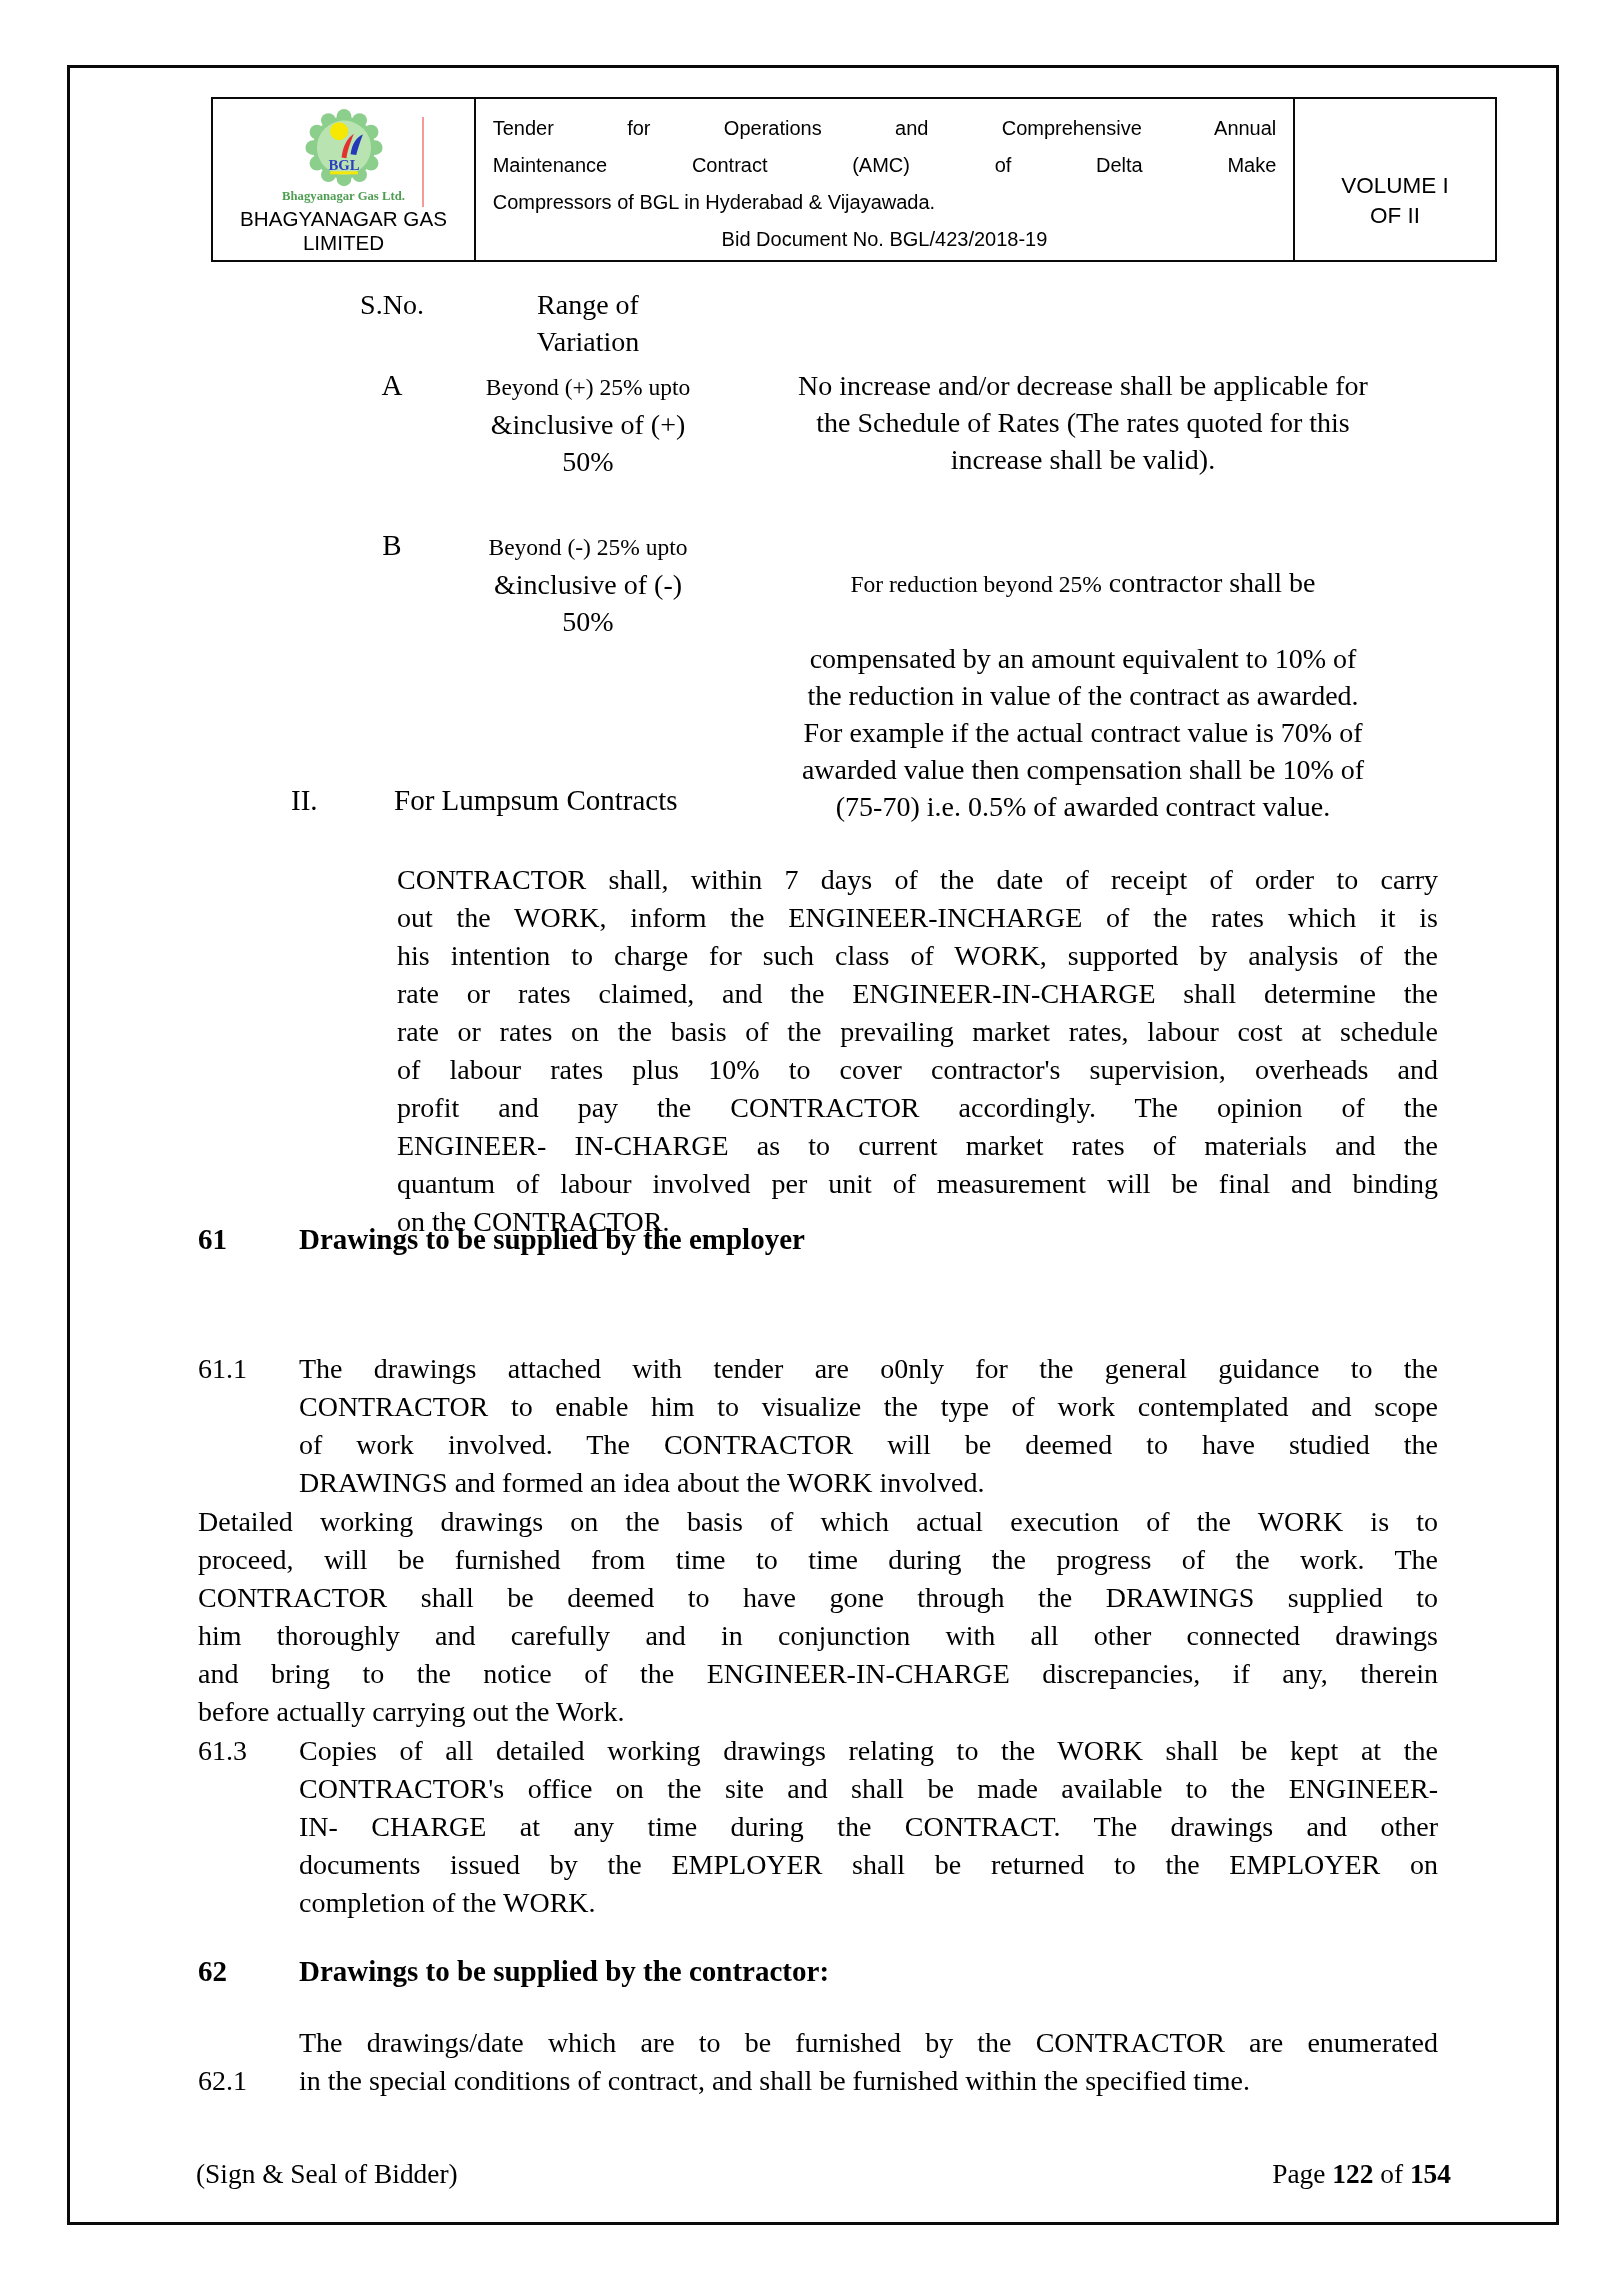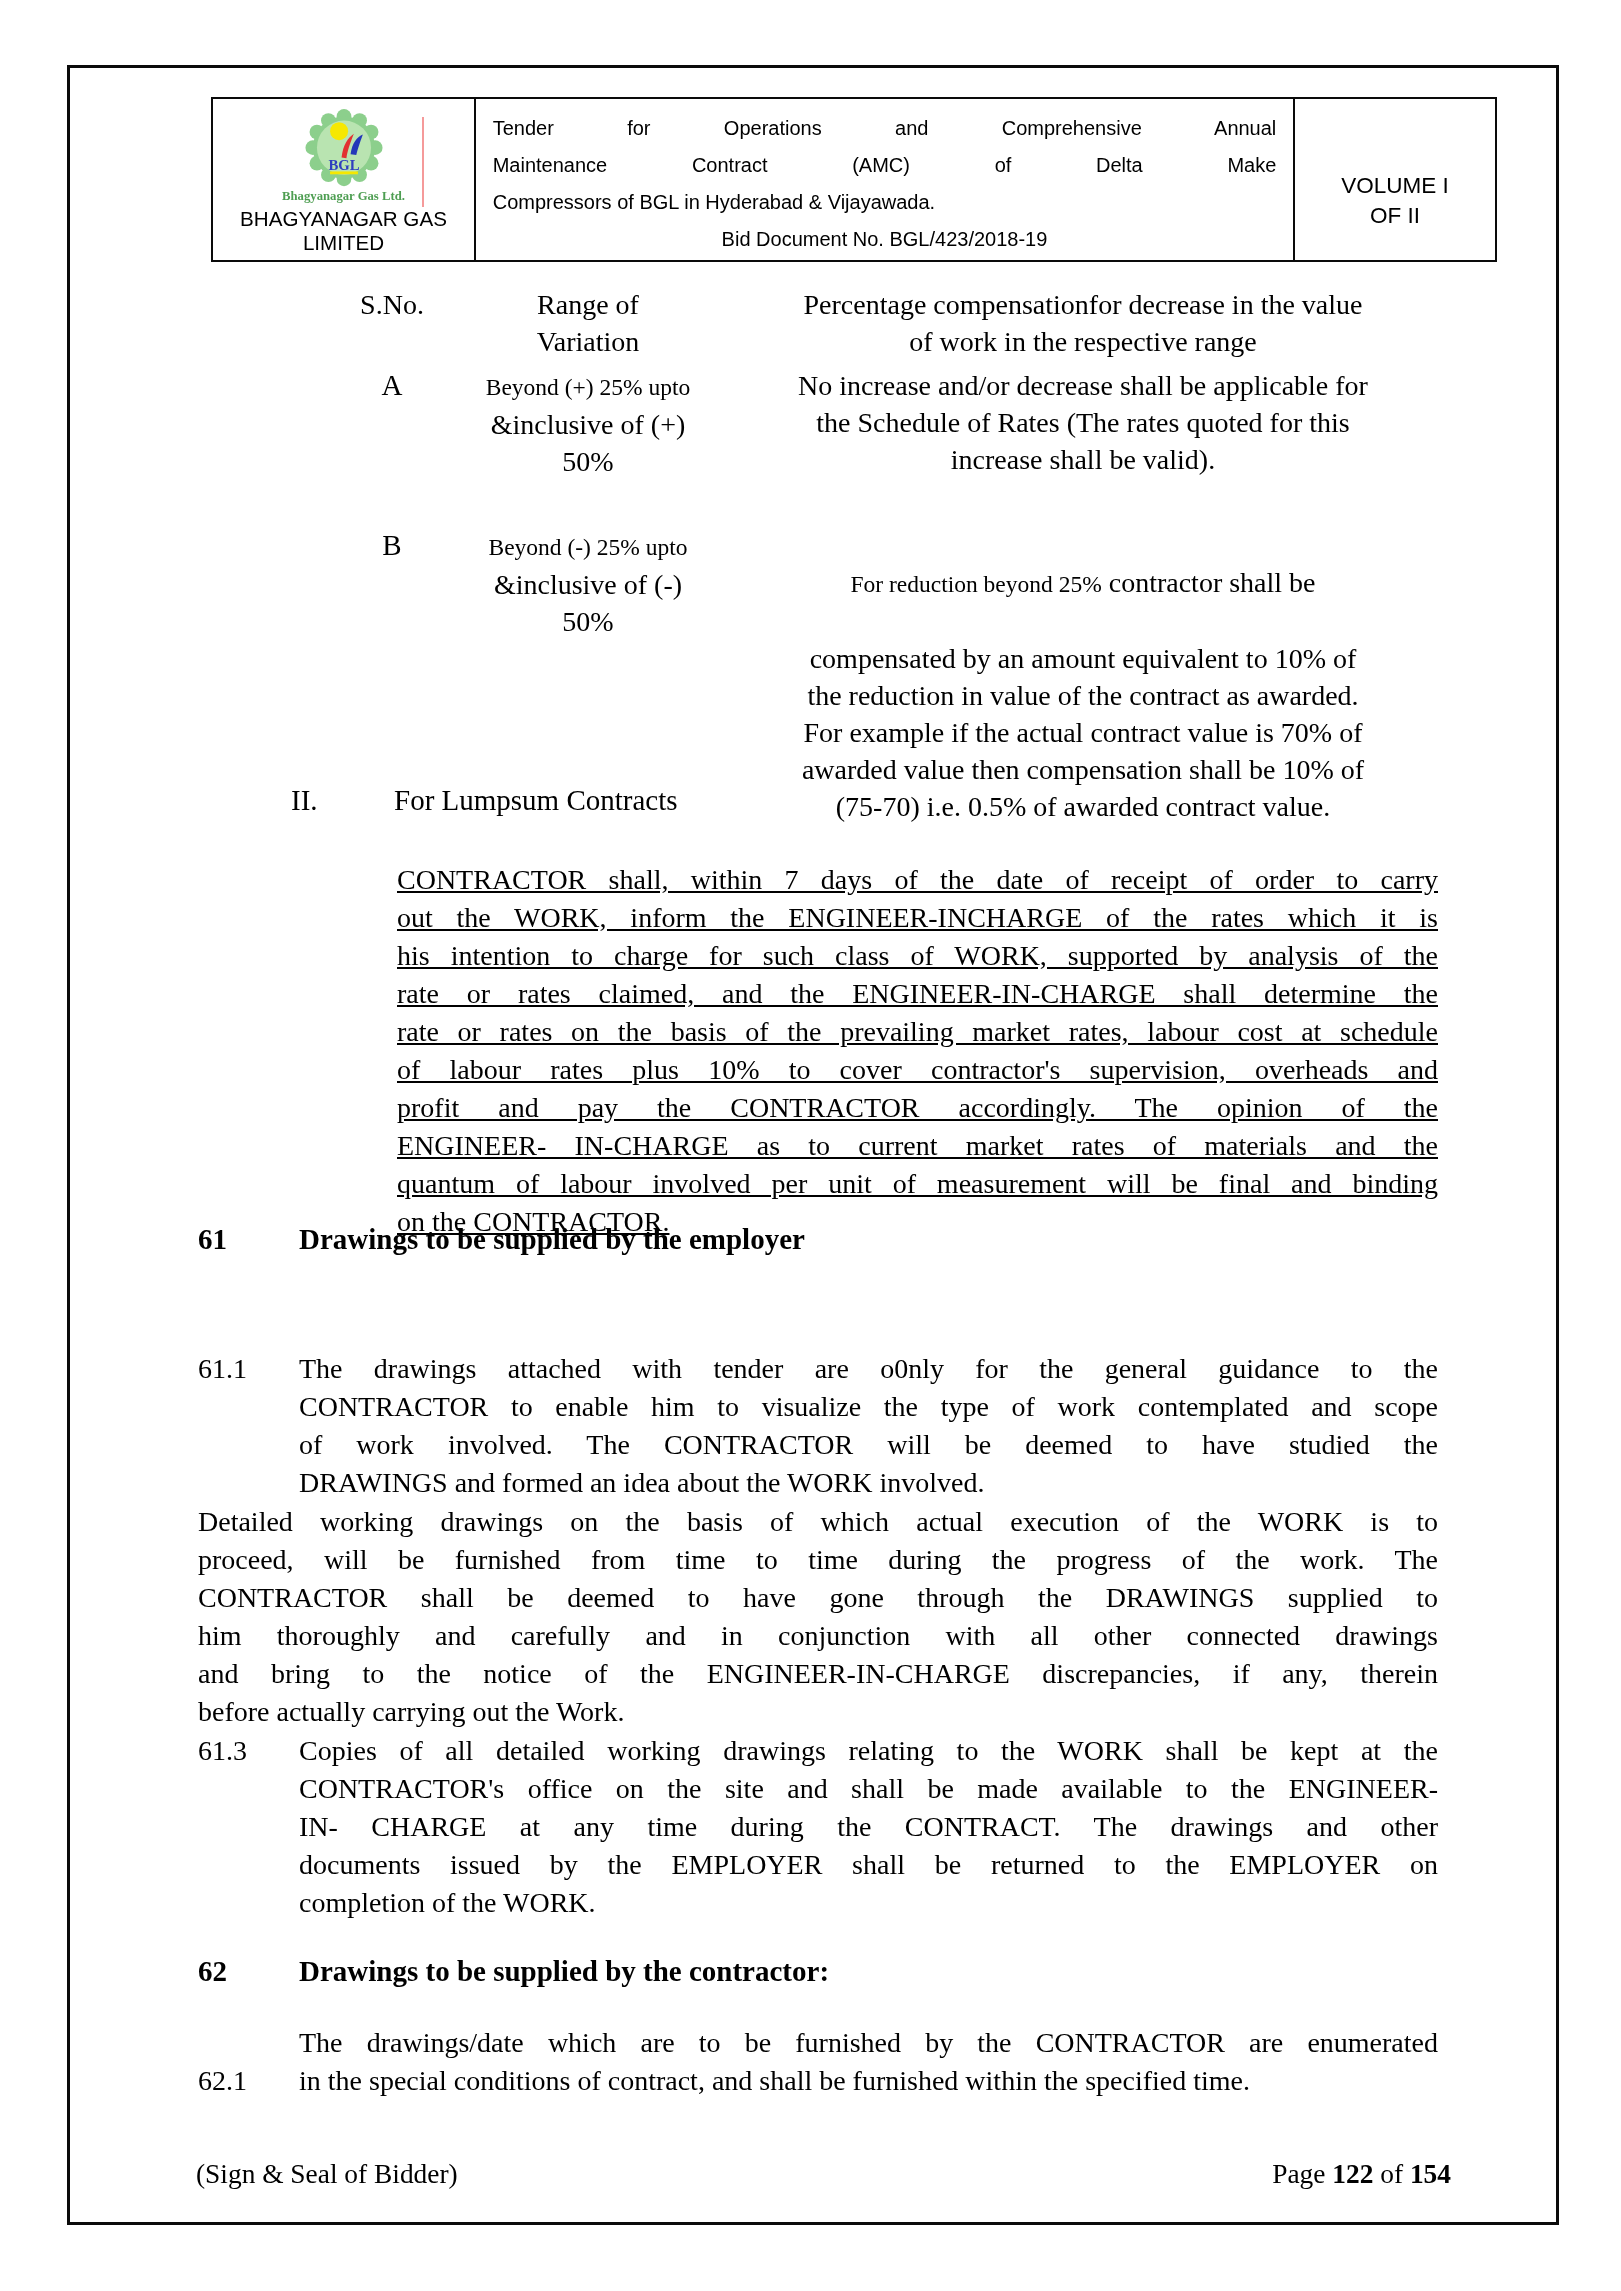--- a/index.html
+++ b/index.html
@@ -40,21 +40,21 @@
   .var-table { position:absolute; left:333px; top:286px; width:1108px; font-size:28px; line-height:37px; }
   .vrow { display:grid; grid-template-columns:118px 274px 716px; align-items:start; }
   .vcell { text-align:center; white-space:pre-line; }
   .vrow-a { margin-top:6.9px; }
   .vrow-b { margin-top:47px; }
   .lead-small { font-size:23.5px; }
   .sno { font-size:29px; }
   
   .sec-ii { position:absolute; left:291px; top:784px; width:1147px; font-size:29px; display:flex; }
   .sec-ii .num { width:103px; flex:0 0 103px; }
-  .para-ii { position:absolute; left:397px; top:861px; width:1041px; font-size:28px; line-height:38px;text-decoration:underline; }
+  .para-ii { position:absolute; left:397px; top:861px; width:1041px; font-size:28px; line-height:38px; }
   .clause-head { position:absolute; left:198px; width:1240px; font-size:29px; font-weight:bold; display:flex; }
   .clause-head .num { width:101px; flex:0 0 101px; }
   .clause-item { position:absolute; left:198px; width:1240px; display:flex; }
   .clause-item .num { width:101px; flex:0 0 101px; font-size:28px; line-height:38px; }
   .clause-item .body { width:1139px; flex:1 1 auto; font-size:28px; line-height:38px; }
   .head-61 { top:1223px; }
   .item-611 { top:1350px; }
   .item-612 { top:1503px; }
   .item-613 { top:1732px; }
   .head-62 { top:1955px; }
@@ -111,22 +111,20 @@
     </div>
     <div class="cell-volume">VOLUME I
 OF II</div>
   </div>
 
   <div class="var-table">
     <div class="vrow vrow-head">
       <div class="vcell">S.No.</div>
       <div class="vcell">Range of
 Variation</div>
-      <div class="vcell">Percentage compensationfor decrease in the value
-of work in the respective range</div>
     </div>
     <div class="vrow vrow-a">
       <div class="vcell sno">A</div>
       <div class="vcell"><span class="lead-small">Beyond (+) 25% upto</span><div>&amp;inclusive of (+)
 50%</div></div>
       <div class="vcell">No increase and/or decrease shall be applicable for
 the Schedule of Rates (The rates quoted for this
 increase shall be valid).</div>
     </div>
     <div class="vrow vrow-b">

